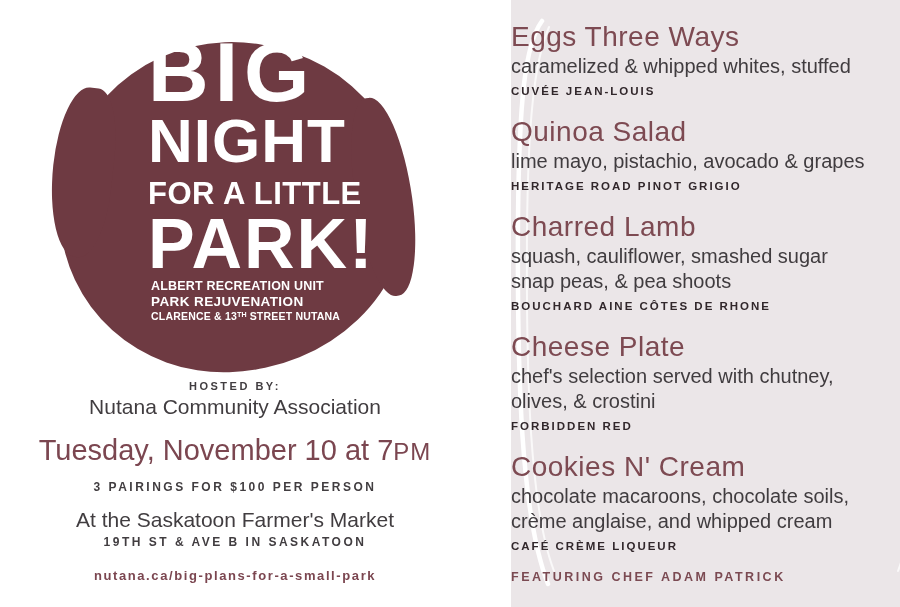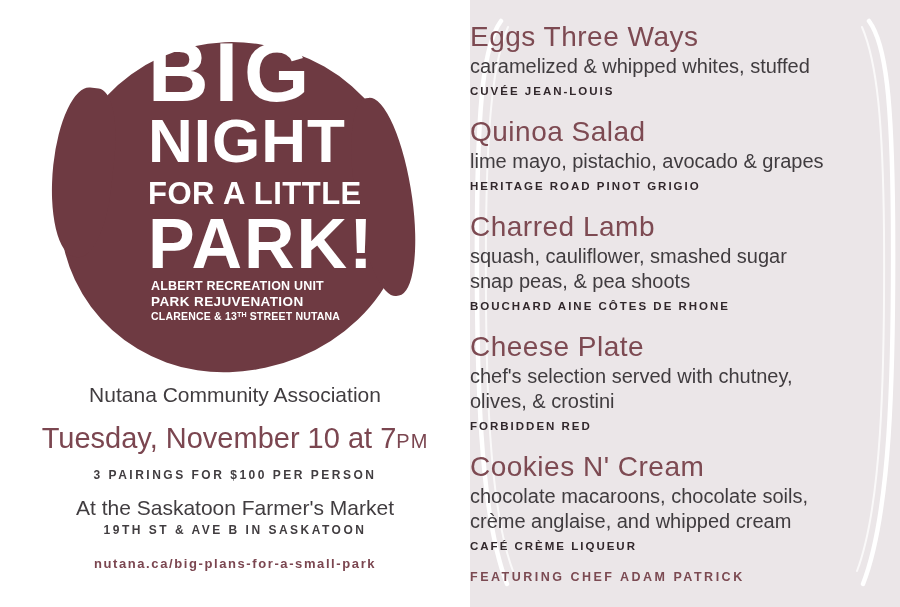--- a/index.html
+++ b/index.html
@@ -1,17 +1,17 @@
 <!DOCTYPE html>
 <html><head>
 <meta charset="utf-8">
 <style>
   * { margin:0; padding:0; box-sizing:border-box; }
   body { font-family:"Liberation Sans", sans-serif; background:#fff; }
-  .poster { position:relative; width:900px; height:607px; display:flex; overflow:hidden; background:#fff; }
+  .poster { position:relative; width:900px; height:607px; display:flex; overflow:hidden; background:#fff;gap:41px; }
 
   
   .left-panel { position:relative; width:470px; height:607px; background:#ffffff; flex:0 0 470px; }
 
   .blob { position:absolute; left:60px; top:42px; width:348px; height:330px;
           background:#6e3a42;
           border-radius:49% 51% 53% 47% / 52% 50% 50% 48%;
           transform:rotate(-2deg); }
   .blob::before { content:""; position:absolute; left:-6px; top:40px; width:60px; height:170px;
           background:#6e3a42; border-radius:50% 40% 45% 55%; transform:rotate(8deg); }
@@ -25,21 +25,21 @@
   .bt4 { font-size:70px; font-weight:bold; letter-spacing:2px; line-height:62px; }
   .bsubs { margin-top:4px; padding-left:3px; font-weight:bold; }
   .bsub1 { font-size:12.5px; line-height:15px; letter-spacing:0.2px; }
   .bsub2 { font-size:13.5px; line-height:15px; letter-spacing:0.4px; }
   .bsub3 { font-size:10.5px; line-height:14px; letter-spacing:0.2px; }
 
   .left-details { position:absolute; left:0; top:380px; width:470px; text-align:center; }
   .hosted-label { font-size:11px; font-weight:bold; letter-spacing:2.5px; color:#413d40; }
   .host-name { font-size:21px; color:#413d40; margin-top:3px; }
   .date-line { font-size:29px; color:#7b4650; margin-top:15px; }
-  .date-line .period { font-size:20px; letter-spacing:1px;margin-top:44px; }
+  .date-line .period { font-size:24px; letter-spacing:1px;margin-top:44px; }
   .pricing { font-size:12px; font-weight:bold; letter-spacing:2.5px; color:#413d40; margin-top:13px; }
   .venue { font-size:21px; color:#413d40; margin-top:14px; }
   .venue-addr { font-size:12px; font-weight:bold; letter-spacing:2.5px; color:#413d40; margin-top:3px; }
   .url { font-size:13px; font-weight:bold; letter-spacing:1.6px; color:#7b4650; margin-top:19px; }
 
   
   .right-panel { position:relative; width:430px; height:607px; background:#ebe6e8; flex:0 0 430px;
                  padding-top:20px; }
   .parens-svg { position:absolute; left:0; top:0; pointer-events:none; }
 
@@ -65,20 +65,21 @@
       <div class="bt3">FOR A LITTLE</div>
       <div class="bt4">PARK!</div>
       <div class="bsubs">
         <div class="bsub1">ALBERT RECREATION UNIT</div>
         <div class="bsub2">PARK REJUVENATION</div>
         <div class="bsub3">CLARENCE &amp; 13ᵀᴴ STREET NUTANA</div>
       </div>
     </div>
 
     <div class="left-details">
+      <div class="hosted-label">HOSTED BY:</div>
       <div class="host-name">Nutana Community Association</div>
       <div class="date-line"><span>Tuesday, November 10 at 7</span><span class="period">PM</span></div>
       <div class="pricing">3 PAIRINGS FOR $100 PER PERSON</div>
       <div class="venue">At the Saskatoon Farmer's Market</div>
       <div class="venue-addr">19TH ST &amp; AVE B IN SASKATOON</div>
       <div class="url">nutana.ca/big-plans-for-a-small-park</div>
     </div>
   </div>
 
   <div class="right-panel">

